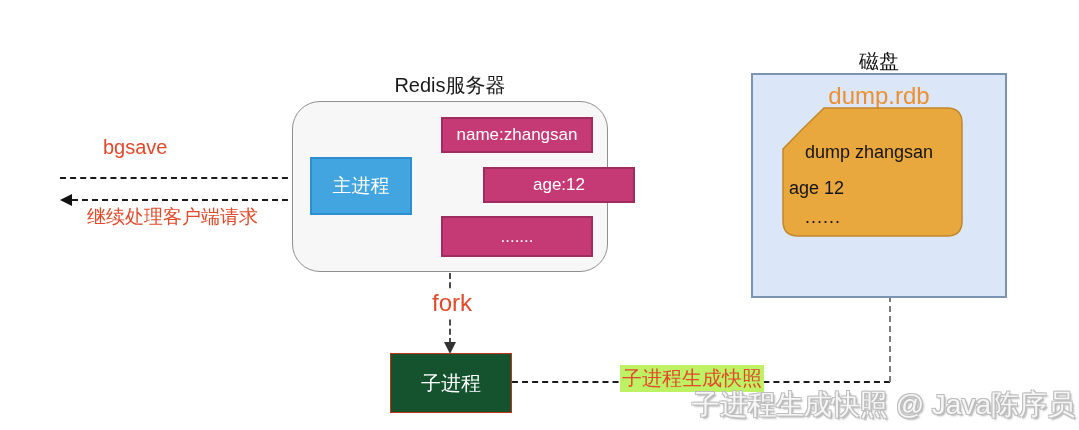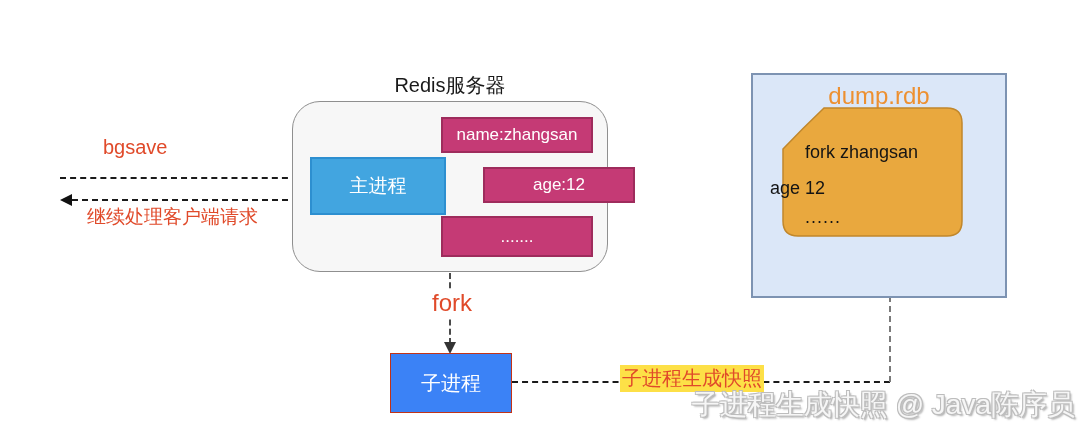--- a/index.html
+++ b/index.html
@@ -21,48 +21,48 @@
   .arr-right{border-top:6px solid transparent;border-bottom:6px solid transparent;border-left:12px solid #111;}
   .arr-left{border-top:6px solid transparent;border-bottom:6px solid transparent;border-right:12px solid #111;}
   .arr-down{border-left:6px solid transparent;border-right:6px solid transparent;border-top:12px solid #333;}
   .arr-up{border-left:6px solid transparent;border-right:6px solid transparent;border-bottom:12px solid #333;}
   .ah-bgsave{left:296px;top:172px;}
   .ah-return{left:60px;top:194px;}
 
   
   .server-title{left:292px;top:72px;width:316px;font-size:20px;color:#1a1a1a;text-align:center;}
   .server-box{left:292px;top:101px;width:316px;height:171px;background:#f7f7f7;border:1.5px solid #8f8f8f;border-radius:28px;box-sizing:border-box;}
-  .main-process{left:310px;top:157px;width:136px;height:58px;background:#42a5e0;border:2px solid #2d8fd0;box-sizing:border-box;color:#ffffff;font-size:19px;}
+  .main-process{left:310px;top:157px;width:102px;height:58px;background:#42a5e0;border:2px solid #2d8fd0;box-sizing:border-box;color:#ffffff;font-size:19px;}
   .record{left:441px;width:152px;height:36px;background:#c53a75;border:2px solid #9e2c5c;box-sizing:border-box;color:#ffffff;font-size:17px;}
   .record-0{top:117px;}
   .record-1{top:167px;margin-left:42px;}
   .record-2{top:216px;height:41px;}
 
   
   .line-fork{left:449px;top:273px;height:71px;border-left:2px dashed #4a4a4a;}
   .ah-fork{left:444px;top:342px;}
   .fork-label{left:429px;top:289px;font-size:24px;background:#ffffff;padding:0 3px;z-index:3;}
 
   
-  .child-box{left:390px;top:353px;width:122px;height:60px;background:#3b82f6;border:1px solid #c23317;box-sizing:border-box;color:#ffffff;font-size:20px;}
+  .child-box{left:390px;top:353px;width:122px;height:60px;background:#14532d;border:1px solid #c23317;box-sizing:border-box;color:#ffffff;font-size:20px;}
 
   
   .line-snapshot{left:512px;top:381px;width:378px;}
-  .snapshot-label{left:620px;top:365px;font-size:20px;background:#fde047;padding:0 2px;z-index:3;}
+  .snapshot-label{left:620px;top:365px;font-size:20px;background:#bef264;padding:0 2px;z-index:3;}
   .line-to-disk{left:889px;top:246px;height:136px;border-left:2px dashed #7a7a7a;}
   .ah-disk{left:884px;top:237px;}
 
   
   .disk-title{left:751px;top:48px;width:256px;font-size:20px;color:#111;text-align:center;}
   .disk-box{left:751px;top:73px;width:256px;height:225px;background:#dbe7f8;border:2px solid #7d93b2;box-sizing:border-box;}
   .dump-label{left:751px;top:82px;width:256px;font-size:24px;color:#ed9030;text-align:center;z-index:2;}
   .rdb-shape{left:782px;top:107px;width:181px;height:130px;z-index:2;}
   .file-line{color:#141414;font-size:18px;z-index:3;}
   .file-line-0{left:805px;top:142px;}
-  .file-line-1{left:770px;top:178px;}
+  .file-line-1{left:789px;top:178px;}
   .file-line-2{left:805px;top:207px;letter-spacing:1px;}
 
   
   .watermark{right:4px;top:386px;font-size:28px;color:#f6f6f6;
     text-shadow:-1px -1px 0 #bdbdbd,1px -1px 0 #bdbdbd,-1px 1px 0 #bdbdbd,1px 1px 0 #bdbdbd,2px 2px 2px #a8a8a8;
     white-space:nowrap;z-index:4;}
 </style>
 </head>
 <body>
 
@@ -86,24 +86,25 @@
   <div class="abs arr arr-down ah-fork"></div>
   <div class="abs red-label fork-label">fork</div>
 
   <div class="abs center-text child-box">子进程</div>
 
   <div class="abs dash-h line-snapshot"></div>
   <div class="abs red-label snapshot-label">子进程生成快照</div>
   <div class="abs line-to-disk"></div>
   <div class="abs arr arr-up ah-disk"></div>
 
+  <div class="abs disk-title">磁盘</div>
   <div class="abs disk-box"></div>
   <div class="abs dump-label">dump.rdb</div>
   <svg class="abs rdb-shape" width="181" height="130" viewBox="0 0 181 130">
     <path d="M 42 1 L 165 1 Q 180 1 180 16 L 180 114 Q 180 129 165 129 L 16 129 Q 1 129 1 114 L 1 42 Q 21 21 42 1 Z" fill="#e9a83e" stroke="#c1872b" stroke-width="1.5"></path>
   </svg>
-  <div class="abs file-line file-line-0">fork zhangsan</div>
+  <div class="abs file-line file-line-0">dump zhangsan</div>
   <div class="abs file-line file-line-1">age 12</div>
   <div class="abs file-line file-line-2">......</div>
 
   <div class="abs watermark">子进程生成快照 @ Java陈序员</div>
 
 </div>
 
 </body></html>

